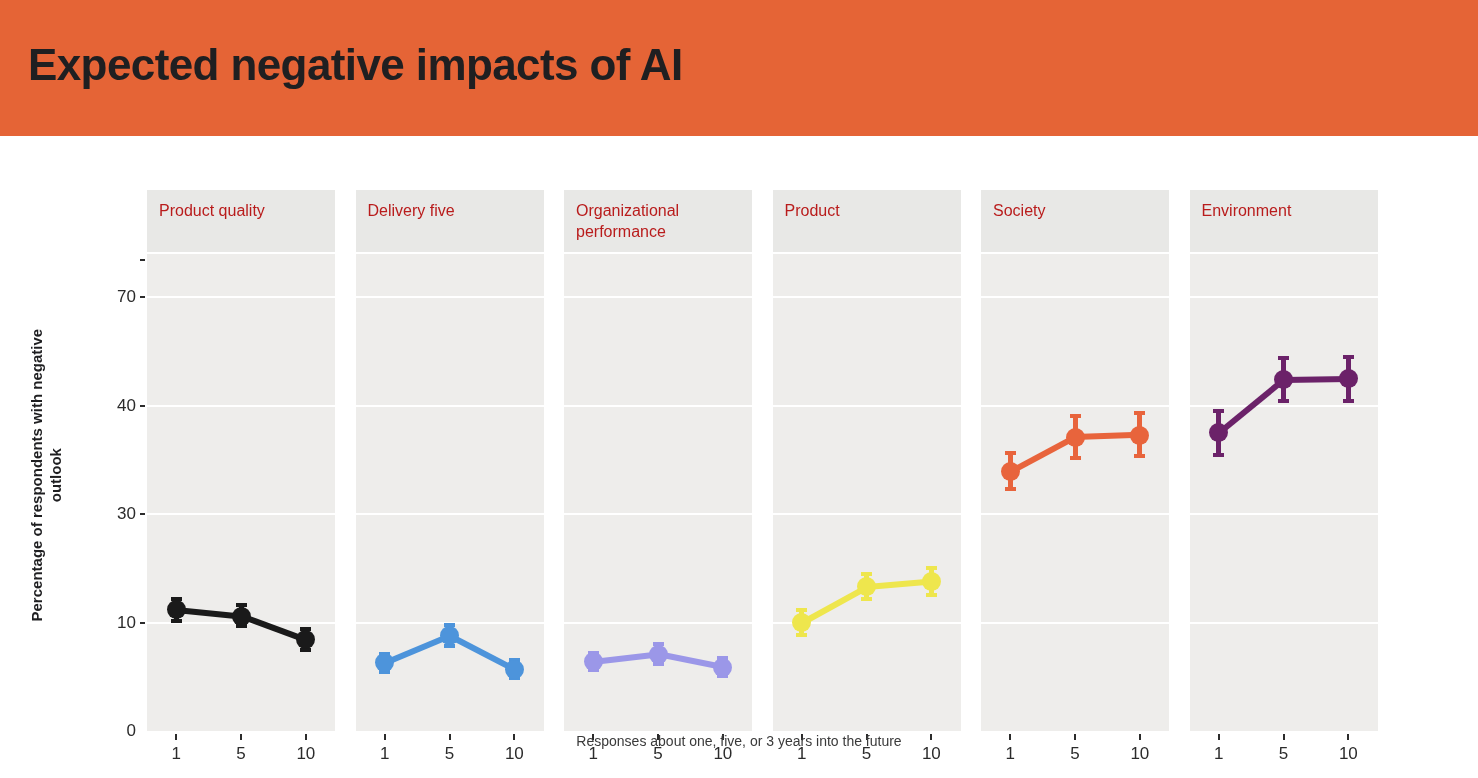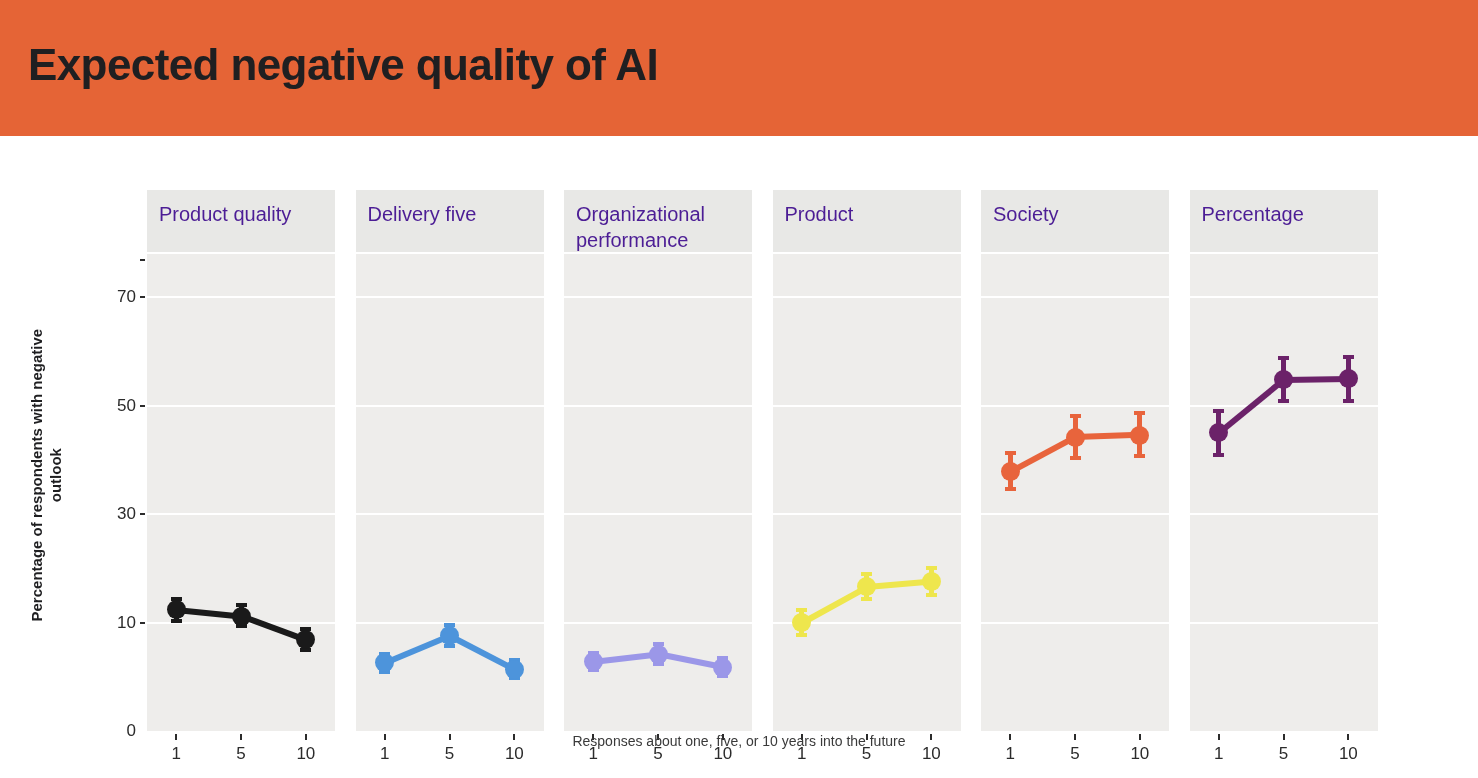--- a/index.html
+++ b/index.html
@@ -89,22 +89,22 @@
     width: 188px;
     height: 62px;
     background: #e8e8e6;
     box-sizing: border-box;
   }
   .panel-strip-label {
     position: absolute;
     left: 12px;
     top: 11px;
     right: 8px;
-    font-size: 20px;
-    color: #4c1d95;
+    font-size: 16px;
+    color: #b91c1c;
     line-height: 1.3;
   }
   .panel-body {
     position: absolute;
     left: 0;
     top: 64px;
     width: 188px;
     height: 477px;
     background: #eeedeb;
     overflow: hidden;
@@ -173,34 +173,34 @@
     width: 1478px;
     text-align: center;
     font-size: 14px;
     color: #3a3a3a;
   }
 </style>
 </head>
 <body>
 
 <div id="header-banner">
-  <div id="page-title">Expected negative quality of AI</div>
+  <div id="page-title">Expected negative impacts of AI</div>
 </div>
 
 <div id="chart-area">
 
   <div id="y-axis-title">Percentage of respondents with negative outlook</div>
 
   <div id="y-axis">
       <div class="y-tick-label" style="left: 96px; top: 586px;">0</div>
       <div class="y-tick-label" style="left: 96px; top: 477.591px;">10</div>
       <div class="y-tick-mark" style="left: 140px; top: 485.591px;"></div>
       <div class="y-tick-label" style="left: 96px; top: 369.182px;">30</div>
       <div class="y-tick-mark" style="left: 140px; top: 377.182px;"></div>
-      <div class="y-tick-label" style="left: 96px; top: 260.773px;">50</div>
+      <div class="y-tick-label" style="left: 96px; top: 260.773px;">40</div>
       <div class="y-tick-mark" style="left: 140px; top: 268.773px;"></div>
       <div class="y-tick-label" style="left: 96px; top: 152.364px;">70</div>
       <div class="y-tick-mark" style="left: 140px; top: 160.364px;"></div>
       <div class="y-tick-mark" style="left: 140px; top: 123.42px;"></div>
     </div>
   <div id="panels">
       <div class="panel" style="left: 147px;">
         <div class="panel-strip">
           <div class="panel-strip-label">Product quality</div>
         </div>
@@ -320,21 +320,21 @@
           <div class="errorcap" style="left: 88.5px; top: 201.977px; background: rgb(232, 100, 60);"></div>
           <div class="point" style="left: 84.5px; top: 173.711px; background: rgb(232, 100, 60);"></div>
           <div class="errorbar" style="left: 156.36px; top: 157.193px; height: 46.6159px; background: rgb(232, 100, 60);"></div>
           <div class="errorcap" style="left: 153.36px; top: 157.193px; background: rgb(232, 100, 60);"></div>
           <div class="errorcap" style="left: 153.36px; top: 199.809px; background: rgb(232, 100, 60);"></div>
           <div class="point" style="left: 149.36px; top: 171.543px; background: rgb(232, 100, 60);"></div>
         </div>
       </div>
       <div class="panel" style="left: 1189.5px;">
         <div class="panel-strip">
-          <div class="panel-strip-label">Percentage</div>
+          <div class="panel-strip-label">Environment</div>
         </div>
         <div class="panel-body">
           <div class="gridline" style="top: 367.591px;"></div>
           <div class="gridline" style="top: 259.182px;"></div>
           <div class="gridline" style="top: 150.773px;"></div>
           <div class="gridline" style="top: 42.3636px;"></div>
           <div class="segment" style="left: 29.14px; top: 175.875px; width: 83.8368px; background: rgb(107, 34, 105); transform: rotate(-39.3175deg);"></div>
           <div class="segment" style="left: 94px; top: 122.755px; width: 64.8691px; background: rgb(107, 34, 105); transform: rotate(-0.957571deg);"></div>
           <div class="errorbar" style="left: 26.64px; top: 155.025px; height: 47.7px; background: rgb(107, 34, 105);"></div>
           <div class="errorcap" style="left: 23.64px; top: 155.025px; background: rgb(107, 34, 105);"></div>
@@ -383,15 +383,15 @@
       <div class="x-tick-mark" style="left: 1138.86px; top: 598px;"></div>
       <div class="x-tick-label" style="left: 1119.86px; top: 608px;">10</div>
       <div class="x-tick-mark" style="left: 1217.64px; top: 598px;"></div>
       <div class="x-tick-label" style="left: 1198.64px; top: 608px;">1</div>
       <div class="x-tick-mark" style="left: 1282.5px; top: 598px;"></div>
       <div class="x-tick-label" style="left: 1263.5px; top: 608px;">5</div>
       <div class="x-tick-mark" style="left: 1347.36px; top: 598px;"></div>
       <div class="x-tick-label" style="left: 1328.36px; top: 608px;">10</div>
     </div>
 
-  <div id="x-axis-subtitle">Responses about one, five, or 10 years into the future</div>
+  <div id="x-axis-subtitle">Responses about one, five, or 3 years into the future</div>
 
 </div>
 
 </body></html>

